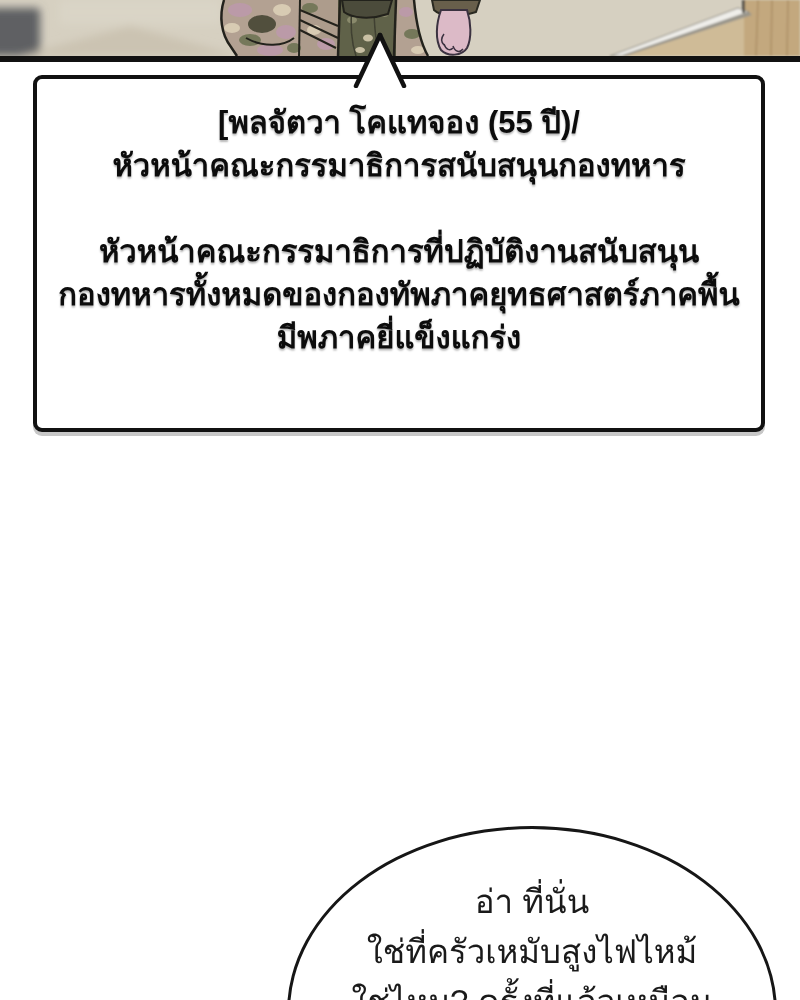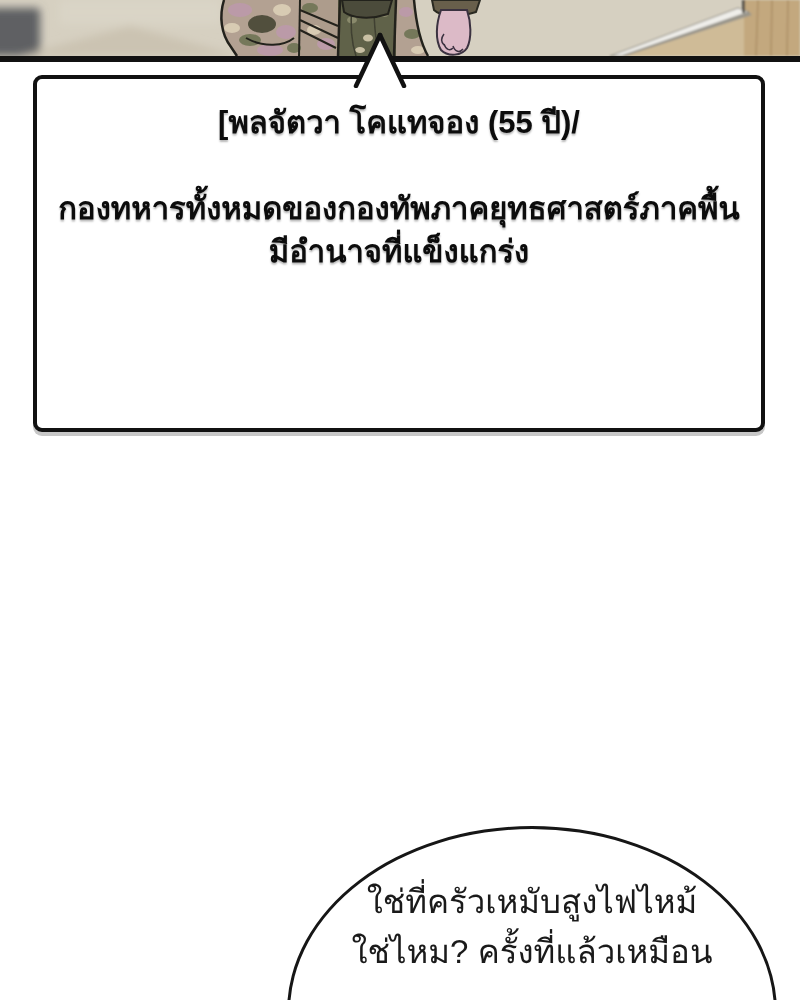--- a/index.html
+++ b/index.html
@@ -133,27 +133,30 @@
 
   <svg class="tail" viewBox="0 0 60 58" aria-hidden="true">
     <polygon points="30,5 6,56 54,56" fill="#ffffff"></polygon>
     <path d="M30,5 L6,56" stroke="#111" stroke-width="4.5" stroke-linecap="round" fill="none"></path>
     <path d="M30,5 L54,56" stroke="#111" stroke-width="4.5" stroke-linecap="round" fill="none"></path>
   </svg>
 
   <div class="caption">
     <div class="para first">
       <div class="line">[พลจัตวา โคแทจอง (55 ปี)/</div>
+      <div class="line">หัวหน้าคณะกรรมาธิการสนับสนุนกองทหาร</div>
     </div>
     <div class="para second">
+      <div class="line">หัวหน้าคณะกรรมาธิการที่ปฏิบัติงานสนับสนุน</div>
       <div class="line">กองทหารทั้งหมดของกองทัพภาคยุทธศาสตร์ภาคพื้น</div>
-      <div class="line">มีอำนาจที่แข็งแกร่ง</div>
+      <div class="line">มีพภาคยี่แข็งแกร่ง</div>
     </div>
   </div>
 
   <div class="bubble">
     <div class="bubble-text">
+      <div class="line">อ่า ที่นั่น</div>
       <div class="line">ใช่ที่ครัวเหมับสูงไฟไหม้</div>
       <div class="line">ใช่ไหม? ครั้งที่แล้วเหมือน</div>
     </div>
   </div>
 
 </div>
 
 </body></html>

